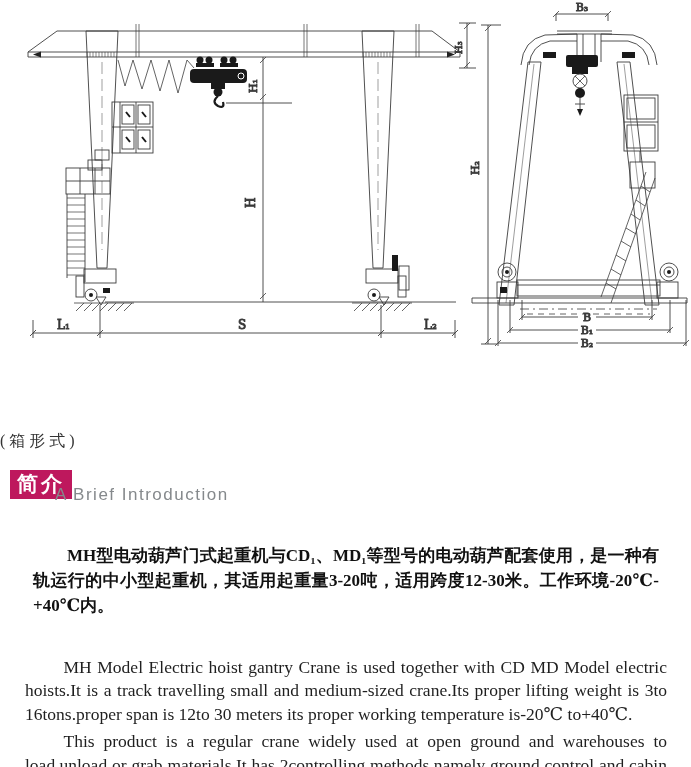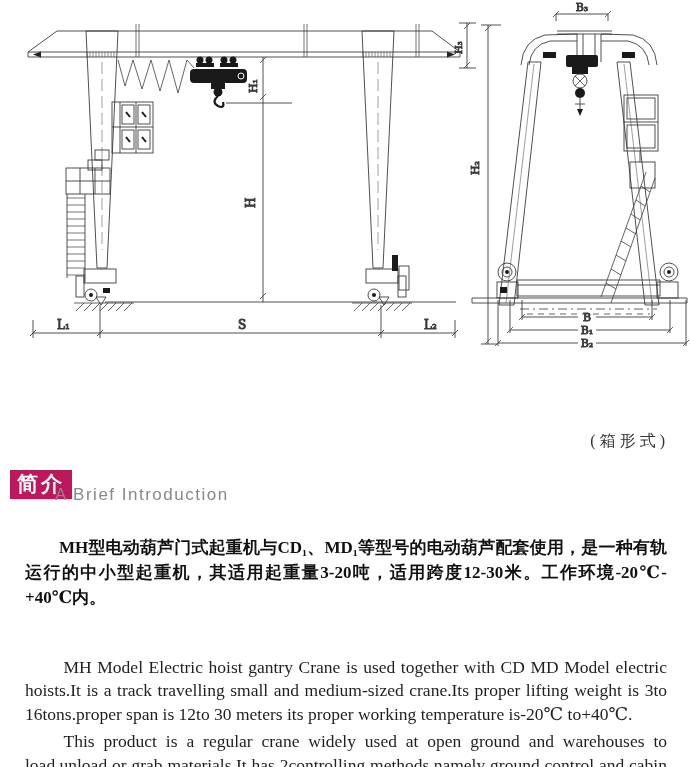--- a/index.html
+++ b/index.html
@@ -1,29 +1,29 @@
 <!DOCTYPE html>
 <html><head>
 <meta charset="utf-8">
 <style>
   html,body{margin:0;padding:0;background:#fff;}
   #page{position:relative;width:691px;height:767px;background:#ffffff;overflow:hidden;
         font-family:"Liberation Serif","DejaVu Serif",serif;color:#1a1a1a;}
   #drawing{position:absolute;top:0;left:0;}
   svg text{font-family:"DejaVu Serif","DejaVu Sans",serif;fill:#262626;}
-  #caption{position:absolute;top:431px;left:0;width:691px;text-align:right;
+  #caption{position:absolute;top:431px;left:0;width:691px;text-align:left;
            font-size:16px;letter-spacing:4px;color:#333;padding-right:22px;box-sizing:border-box;}
   #intro-badge{position:absolute;left:10px;top:470px;background:#be185d;color:#ffffff;
            font-family:"Liberation Sans","DejaVu Sans",sans-serif;font-weight:bold;
            font-size:21px;letter-spacing:3px;padding:2px 7px 4px 7px;line-height:1.1;}
   #intro-heading{position:absolute;left:55px;top:485px;color:#85898c;
            font-family:"Liberation Sans","DejaVu Sans",sans-serif;
            font-size:17px;letter-spacing:1.5px;}
   .cn-block{position:absolute;left:21px;top:531px;width:650px;}
-  .cn-block p{margin:4px;font-size:17px;font-weight:bold;line-height:25px;
+  .cn-block p{margin:12px;font-size:17px;font-weight:bold;line-height:25px;
            text-align:justify;text-indent:2em;color:#111;}
   .en-block{position:absolute;left:21px;top:652px;width:650px;}
   .en-block p{margin:4px;font-size:17.5px;line-height:23.4px;
            text-align:justify;text-indent:2.2em;color:#1f1f1f;}
 </style>
 </head>
 <body>
 
 <div id="page">
 

